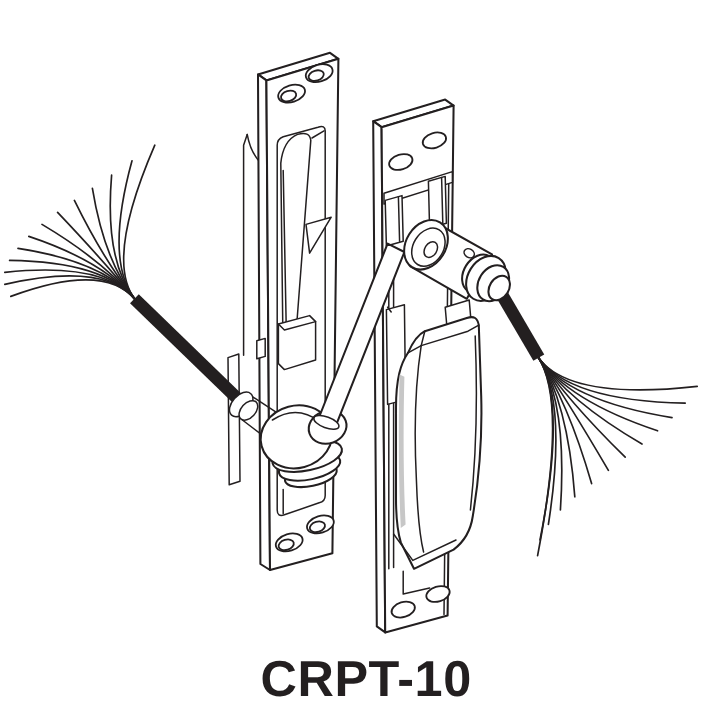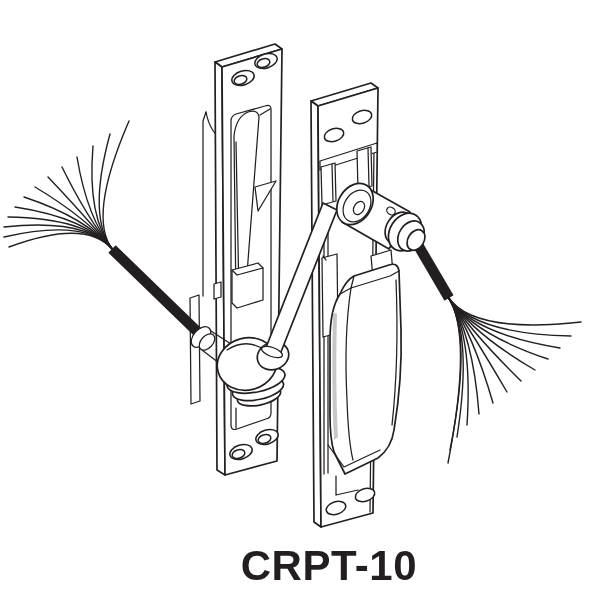--- a/index.html
+++ b/index.html
@@ -8,21 +8,21 @@
   
   .fw  {fill:#ffffff;stroke:#231f20;stroke-width:1.7;stroke-linejoin:round;}
   .det {fill:none;stroke:#231f20;stroke-width:1.25;stroke-linejoin:round;stroke-linecap:round;}
   .detw{fill:#ffffff;stroke:#231f20;stroke-width:1.25;stroke-linejoin:round;}
   .hole{fill:#ffffff;stroke:#231f20;stroke-width:1.5;}
   .wire{fill:none;stroke:#231f20;stroke-width:1.4;stroke-linecap:round;}
   .cable{fill:none;stroke:#231f20;stroke-width:10.5;stroke-linecap:butt;}
   .shade{fill:#c7c7c7;stroke:none;}
   .label{
     position:absolute;left:217px;top:543px;width:200px;
-    text-align:right;font-size:42px;font-weight:bold;line-height:1.1;
+    text-align:left;font-size:42px;font-weight:bold;line-height:1.1;
     letter-spacing:0.5px;color:#231f20;white-space:nowrap;
   }
 </style>
 </head>
 <body>
 
 <div class="stage">
 <svg width="600" height="600" viewBox="0 0 600 600">
 
   <g>

